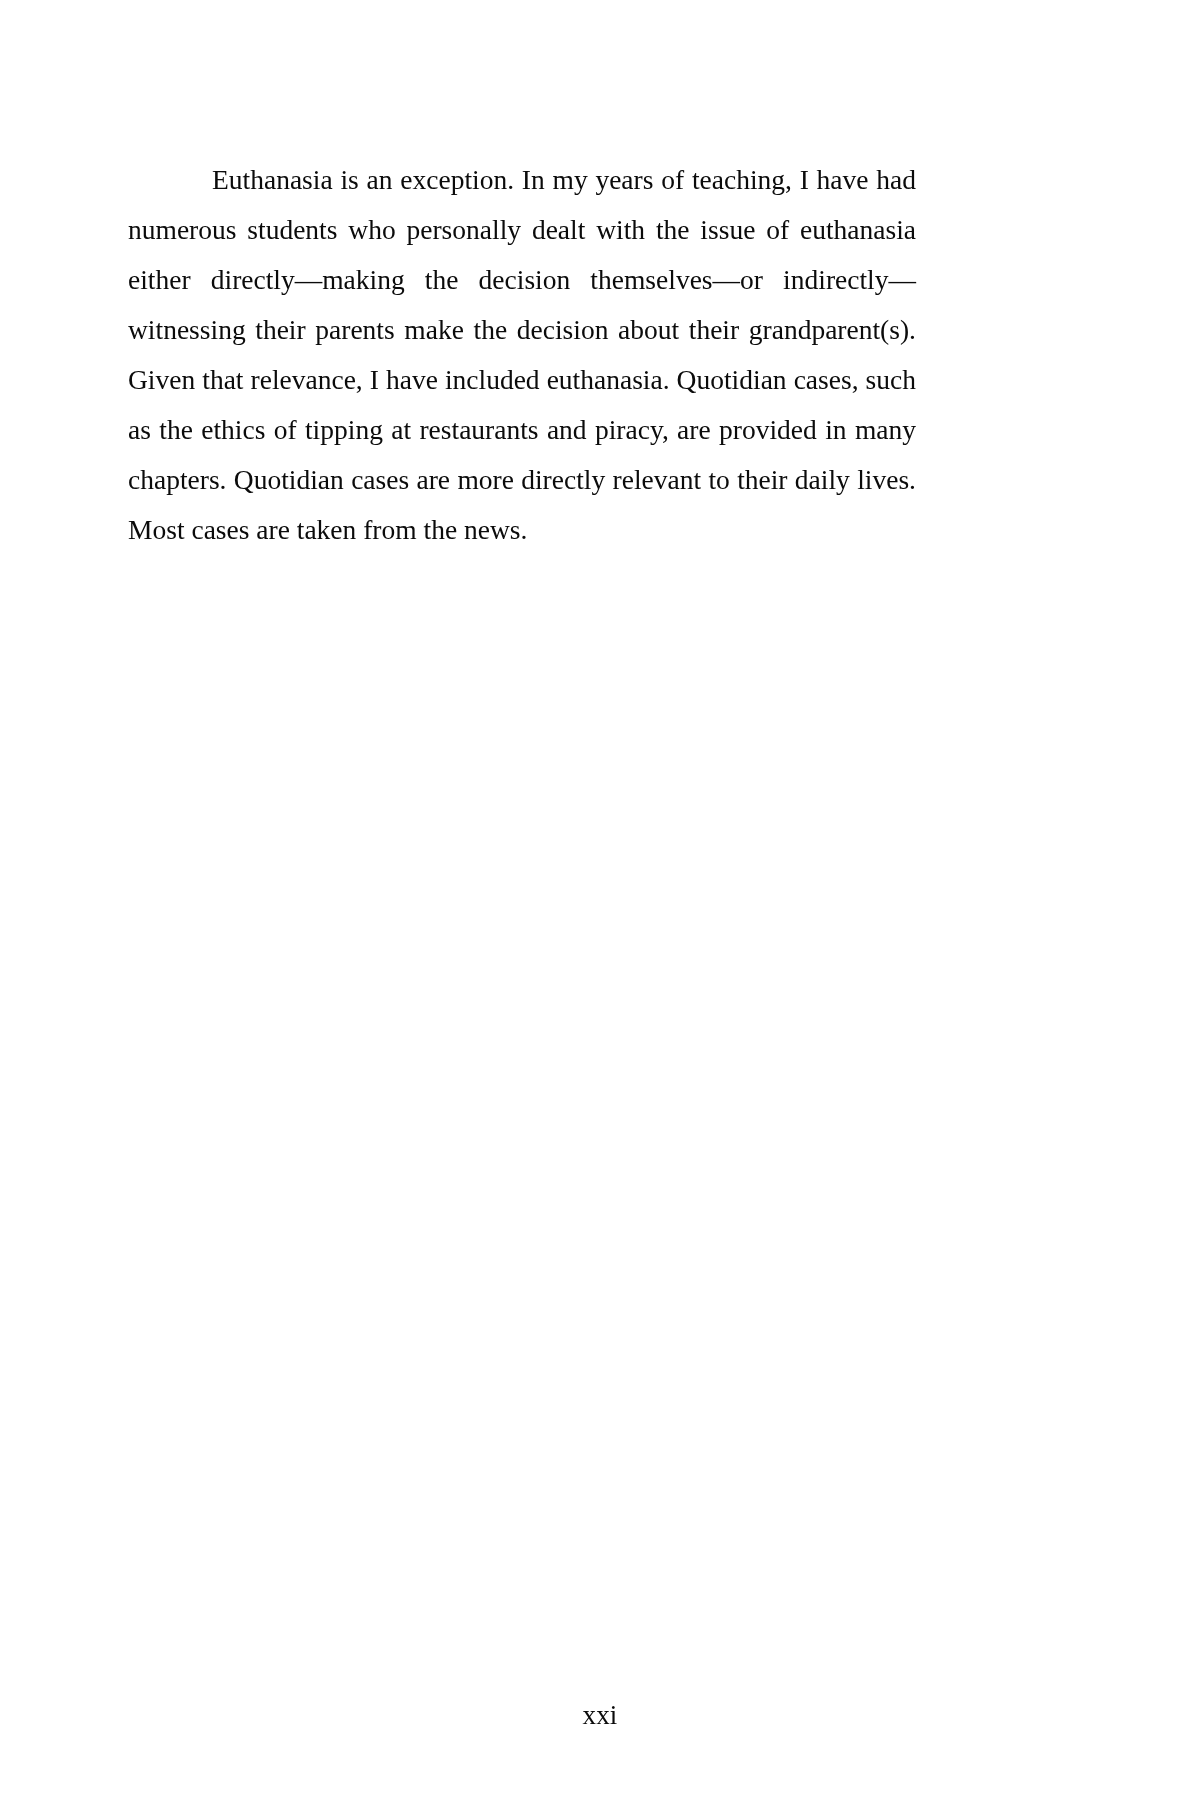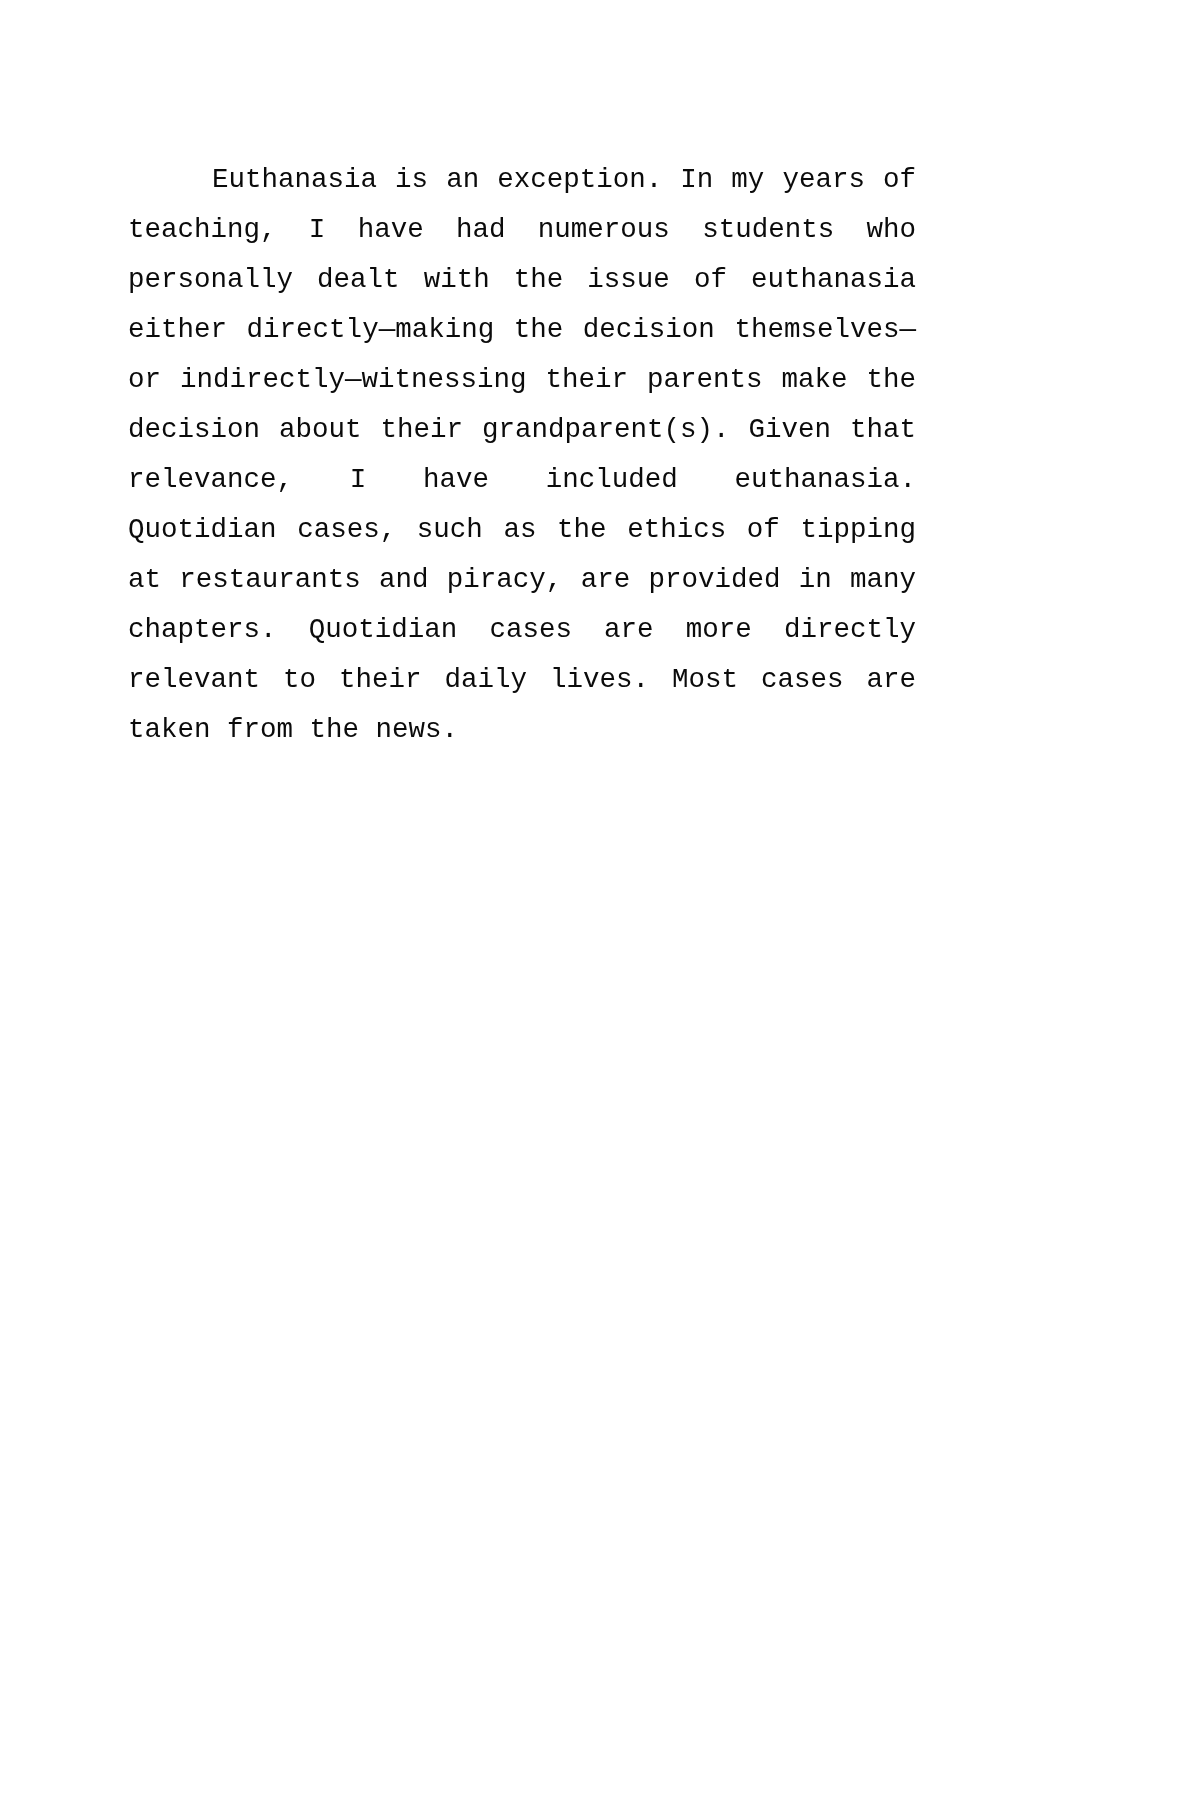--- a/index.html
+++ b/index.html
@@ -18,21 +18,20 @@
     height: 1800px;
     background: #ffffff;
     overflow: hidden;
     box-sizing: border-box;
   }
   .text-block {
     position: absolute;
     left: 128px;
     top: 155px;
     width: 788px;
-    font-family: Liberation Mono, monospace;
   }
   .body-paragraph {
     margin: 0;
     font-size: 27.5px;
     line-height: 50px;
     text-align: justify;
     text-justify: inter-word;
     text-indent: 84px;
     color: #0b0b0b;
     -webkit-font-smoothing: antialiased;
@@ -51,14 +50,15 @@
 </style>
 </head>
 <body>
 
 <div class="page">
 
   <div class="text-block">
     <p class="body-paragraph">Euthanasia is an exception. In my years of teaching, I have had numerous students who personally dealt with the issue of euthanasia either directly—making the decision themselves—or indirectly—witnessing their parents make the decision about their grandparent(s). Given that relevance, I have included euthanasia. Quotidian cases, such as the ethics of tipping at restaurants and piracy, are provided in many chapters. Quotidian cases are more directly relevant to their daily lives. Most cases are taken from the news.</p>
   </div>
 
+  <div class="page-number">xxi</div>
 
 </div>
 
 </body></html>

